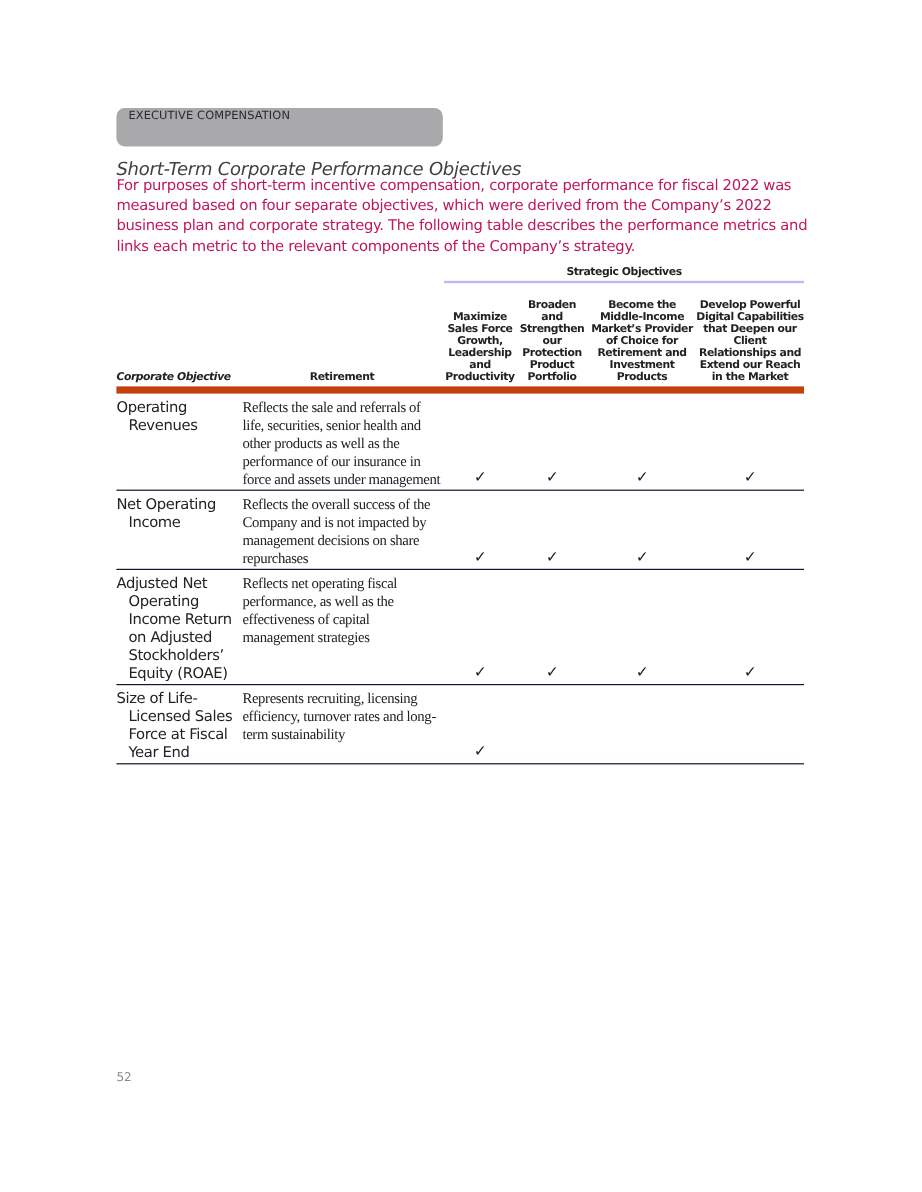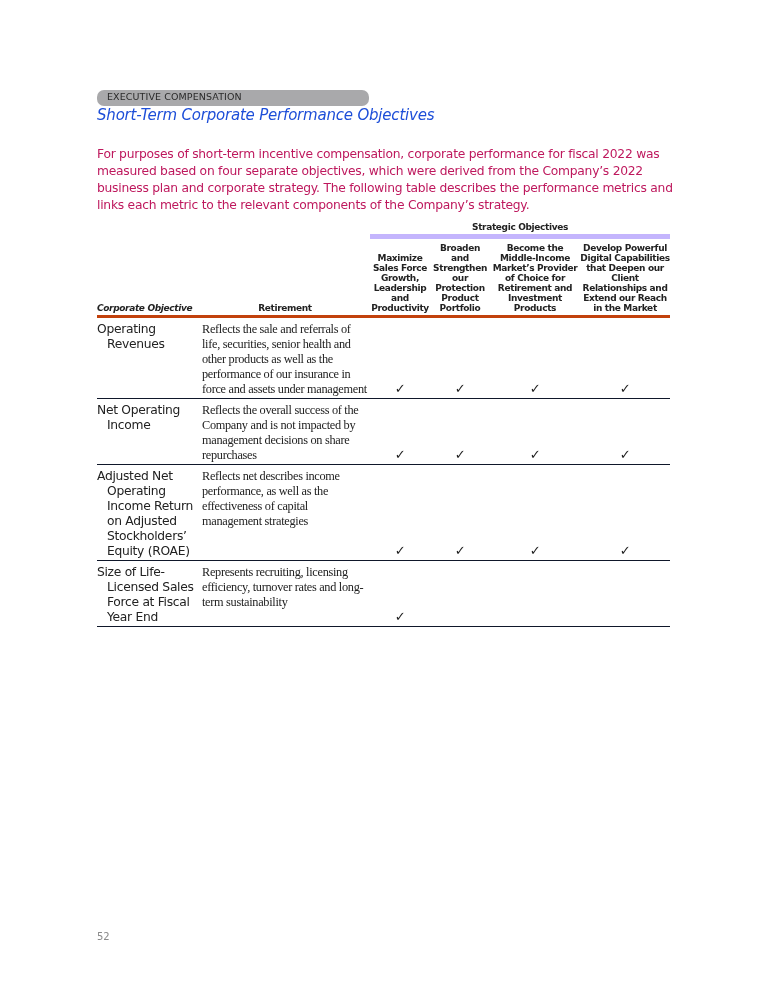--- a/index.html
+++ b/index.html
@@ -1,29 +1,29 @@
 <!DOCTYPE html>
 <html><head>
 <meta charset="utf-8">
 <style>
   html, body { margin: 0; padding: 0; background: #ffffff; }
   body {
     width: 768px; height: 993px; position: relative; overflow: hidden;
     font-family: "DejaVu Sans", sans-serif; color: #222;
   }
   .banner {
-    position: absolute; left: 97px; top: 90px; width: 272px; height: 16px;
+    position: absolute; left: 97px; top: 90px; width: 272px; height: 32px;
     background: #a9a9ab; border-radius: 7px;
     font-size: 9.5px; line-height: 14px; color: #2a2a2a; padding-left: 10px;
     box-sizing: border-box; letter-spacing: 0.1px;
   }
   .title {
-    position: absolute; left: 97px; top: 106px;
+    position: absolute; left: 97px; top: 132px;
     font-family: "DejaVu Sans", sans-serif; font-style: italic; font-weight: 300;
-    font-size: 15px; color: #1d4ed8; letter-spacing: -0.2px;
+    font-size: 15px; color: #404040; letter-spacing: -0.2px;
   }
   .intro {
     position: absolute; left: 97px; top: 146px; width: 580px;
     font-size: 12.3px; line-height: 17px; color: #be185d; letter-spacing: -0.25px;
   }
   table.obj {
     position: absolute; left: 97px; top: 220px; width: 573px;
     border-collapse: collapse; table-layout: fixed;
   }
   .col-obj { width: 103px; }
@@ -32,35 +32,35 @@
   .col-s2 { width: 60px; }
   .col-s3 { width: 90px; }
   .col-s4 { width: 90px; }
   th {
     font-family: "DejaVu Sans", sans-serif; font-weight: bold;
     font-size: 9px; line-height: 10px; color: #222; letter-spacing: -0.35px;
     padding: 0; vertical-align: bottom;
   }
   th.group {
     text-align: center; height: 12px; padding-bottom: 2px;
-    border-bottom: 5px solid #c4b5fd;
+    border-bottom: 2px solid #c4b5fd;
   }
-  tr.hdr th { padding-top: 4px; padding-bottom: 2px; border-bottom: 3px solid #c2410c; text-align: center; }
+  tr.hdr th { padding-top: 14px; padding-bottom: 2px; border-bottom: 6px solid #c2410c; text-align: center; }
   tr.hdr th.left { text-align: left; font-style: italic; }
   td {
     font-size: 12.3px; line-height: 15px; color: #222; letter-spacing: -0.3px;
     padding: 4px 0 1px 0; vertical-align: top;
     border-bottom: 1px solid #0f172a;
   }
   td.obj-cell { padding-right: 4px; }
   .obj-text { padding-left: 10px; text-indent: -10px; display: block; }
   td.rat-cell { padding-left: 2px; font-family: Liberation Serif, serif; }
   td.chk { text-align: center; vertical-align: bottom; font-size: 13px; padding-bottom: 2px; }
   .page-num {
-    position: absolute; left: 97px; top: 893px; font-size: 10px; color: #8a8a8a; margin-top: 38px;
+    position: absolute; left: 97px; top: 893px; font-size: 10px; color: #8a8a8a;
   }
 </style>
 </head>
 <body>
 
 <div class="banner">EXECUTIVE COMPENSATION</div>
 <div class="title">Short-Term Corporate Performance Objectives</div>
 <p class="intro" style="margin:0;">For purposes of short-term incentive compensation, corporate performance for fiscal 2022 was measured based on four separate objectives, which were derived from the Company’s 2022 business plan and corporate strategy. The following table describes the performance metrics and links each metric to the relevant components of the Company’s strategy.</p>
 
 <table class="obj">
@@ -104,21 +104,21 @@
       <td class="rat-cell">Reflects the overall success of the Company and is not impacted by management decisions on share repurchases</td>
       <td class="chk">✓</td>
       <td class="chk">✓</td>
       <td class="chk">✓</td>
       <td class="chk">✓</td>
     </tr>
     <tr>
       <td class="obj-cell">
           <span class="obj-text">Adjusted Net Operating Income Return on Adjusted Stockholders’ Equity (ROAE)</span>
         </td>
-      <td class="rat-cell">Reflects net describes income performance, as well as the effectiveness of capital management strategies</td>
+      <td class="rat-cell">Reflects net operating fiscal performance, as well as the effectiveness of capital management strategies</td>
       <td class="chk">✓</td>
       <td class="chk">✓</td>
       <td class="chk">✓</td>
       <td class="chk">✓</td>
     </tr>
     <tr>
       <td class="obj-cell">
           <span class="obj-text">Size of Life-Licensed Sales Force at Fiscal Year End</span>
         </td>
       <td class="rat-cell">Represents recruiting, licensing efficiency, turnover rates and long-term sustainability</td>

